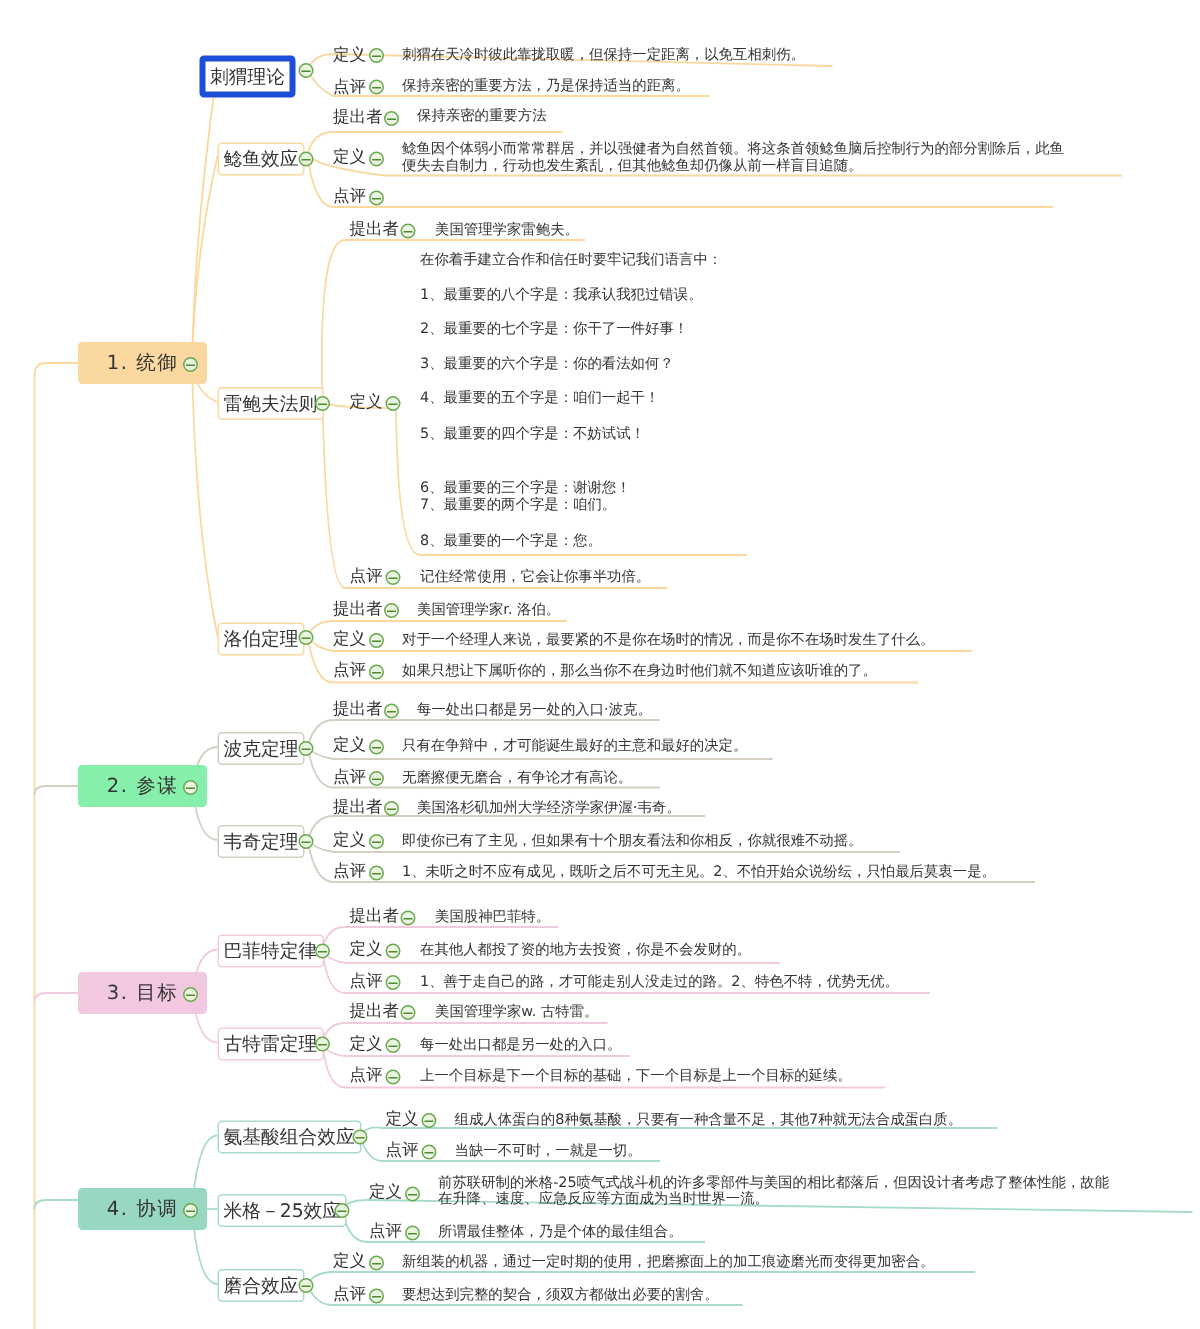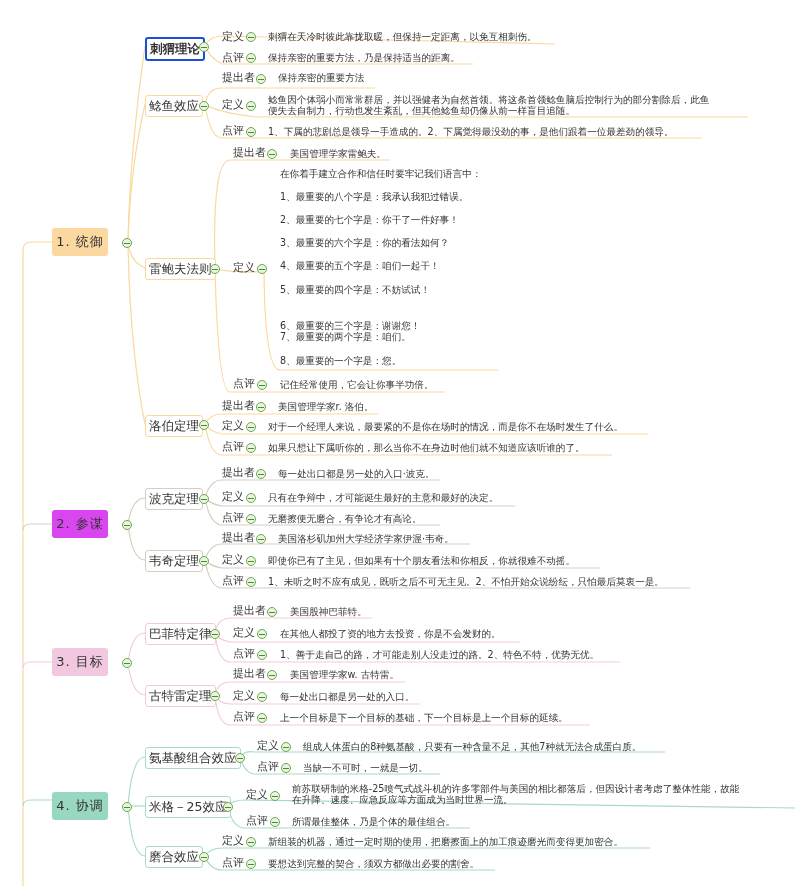--- a/index.html
+++ b/index.html
@@ -1,20 +1,20 @@
 <!DOCTYPE html>
 <html><head>
 <meta charset="utf-8">
 <style>
   html, body { margin:0; padding:0; background:#ffffff; }
   body { width:800px; height:886px; position:relative; overflow:hidden;
          font-family:"DejaVu Sans", "Liberation Sans", sans-serif; color:#333; }
   #canvas { position:absolute; left:0; top:0; width:800px; height:886px; }
   svg.lines { position:absolute; left:0; top:0; width:800px; height:886px; pointer-events:none; }
-  .main-node { position:absolute; width:56px; height:28px; border-radius:3px;
+  .main-node { position:absolute; width:86px; height:28px; border-radius:3px;
                display:flex; align-items:center; justify-content:center;
                font-size:13px; color:#333; letter-spacing:1px; }
   .sub-node { position:absolute; height:20px; padding:0 3px; border-radius:3px;
               background:#fff; font-size:12.5px; line-height:20px; color:#333; }
   .label { position:absolute; font-size:11px; line-height:14px; color:#333; }
   .text { position:absolute; font-size:9.6px; line-height:12px; color:#333; }
   .collapse { position:absolute; width:8px; height:8px; border-radius:50%;
               border:1px solid #6aa84f; background:#e9f5e0; }
   .collapse::after { content:""; position:absolute; left:1px; right:1px; top:3.5px; height:1px; background:#4f8a2f; }
 </style>
@@ -77,36 +77,36 @@
   <path d="M228 806 Q232 828 245 828 L470 828" stroke="#a8dcc8" stroke-width="1.2" fill="none"></path>
   <path d="M205 856 Q210 848 222 848 L650 848" stroke="#a8dcc8" stroke-width="1.2" fill="none"></path>
   <path d="M205 856 Q210 870 222 870 L495 870" stroke="#a8dcc8" stroke-width="1.2" fill="none"></path>
 </svg>
 
 <div class="main-node" style="left:52px;top:228px;background:#fbd8a0;">
   <span>1. 统御</span>
 </div>
 <div class="collapse" style="left:122px;top:238px;"></div>
 
-<div class="main-node" style="left:52px;top:510px;background:#d946ef;">
+<div class="main-node" style="left:52px;top:510px;background:#86efac;">
   <span>2. 参谋</span>
 </div>
 <div class="collapse" style="left:122px;top:520px;"></div>
 
 <div class="main-node" style="left:52px;top:648px;background:#f2c8e0;">
   <span>3. 目标</span>
 </div>
 <div class="collapse" style="left:122px;top:658px;"></div>
 
 <div class="main-node" style="left:52px;top:792px;background:#99d8c0;">
   <span>4. 协调</span>
 </div>
 <div class="collapse" style="left:122px;top:802px;"></div>
 
-<div class="sub-node" style="left:145px;top:37px;border:2px solid #1d4ed8;font-weight:bold;">
+<div class="sub-node" style="left:133px;top:37px;border:4px solid #1d4ed8;">
   <span>刺猬理论</span></div>
 <div class="collapse" style="left:199px;top:42px;"></div>
 <div class="label" style="left:222px;top:30px;">定义</div>
 <div class="collapse" style="left:246px;top:32px;"></div>
 <div class="text" style="left:268px;top:31px;">刺猬在天冷时彼此靠拢取暖，但保持一定距离，以免互相刺伤。</div>
 <div class="label" style="left:222px;top:51px;">点评</div>
 <div class="collapse" style="left:246px;top:53px;"></div>
 <div class="text" style="left:268px;top:52px;">保持亲密的重要方法，乃是保持适当的距离。</div>
 
 <div class="sub-node" style="left:145px;top:95px;border:1px solid #fbd8a0;">
@@ -114,21 +114,20 @@
 <div class="collapse" style="left:199px;top:101px;"></div>
 <div class="label" style="left:222px;top:71px;">提出者</div>
 <div class="collapse" style="left:256px;top:74px;"></div>
 <div class="text" style="left:278px;top:72px;">保持亲密的重要方法</div>
 <div class="label" style="left:222px;top:98px;">定义</div>
 <div class="collapse" style="left:246px;top:101px;"></div>
 <div class="text" style="left:268px;top:94px;">鲶鱼因个体弱小而常常群居，并以强健者为自然首领。将这条首领鲶鱼脑后控制行为的部分割除后，此鱼</div>
 <div class="text" style="left:268px;top:105px;">便失去自制力，行动也发生紊乱，但其他鲶鱼却仍像从前一样盲目追随。</div>
 <div class="label" style="left:222px;top:124px;">点评</div>
 <div class="collapse" style="left:246px;top:127px;"></div>
-<div class="text" style="left:268px;top:126px;">1、下属的悲剧总是领导一手造成的。2、下属觉得最没劲的事，是他们跟着一位最差劲的领导。</div>
 
 <div class="sub-node" style="left:145px;top:258px;border:1px solid #fbd8a0;">
   <span>雷鲍夫法则</span></div>
 <div class="collapse" style="left:210px;top:264px;"></div>
 <div class="label" style="left:233px;top:146px;">提出者</div>
 <div class="collapse" style="left:267px;top:149px;"></div>
 <div class="text" style="left:290px;top:148px;">美国管理学家雷鲍夫。</div>
 <div class="label" style="left:233px;top:261px;">定义</div>
 <div class="collapse" style="left:257px;top:264px;"></div>
 <div class="text" style="left:280px;top:168px;">在你着手建立合作和信任时要牢记我们语言中：</div>

